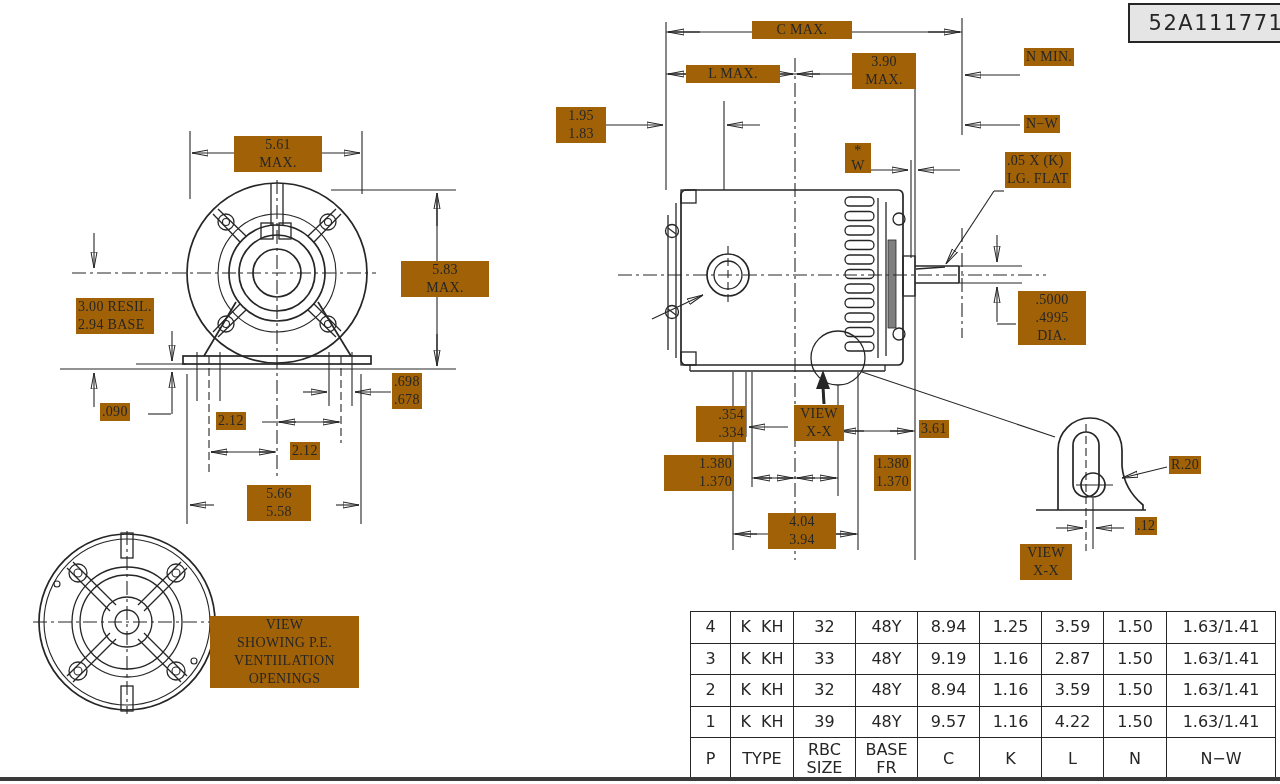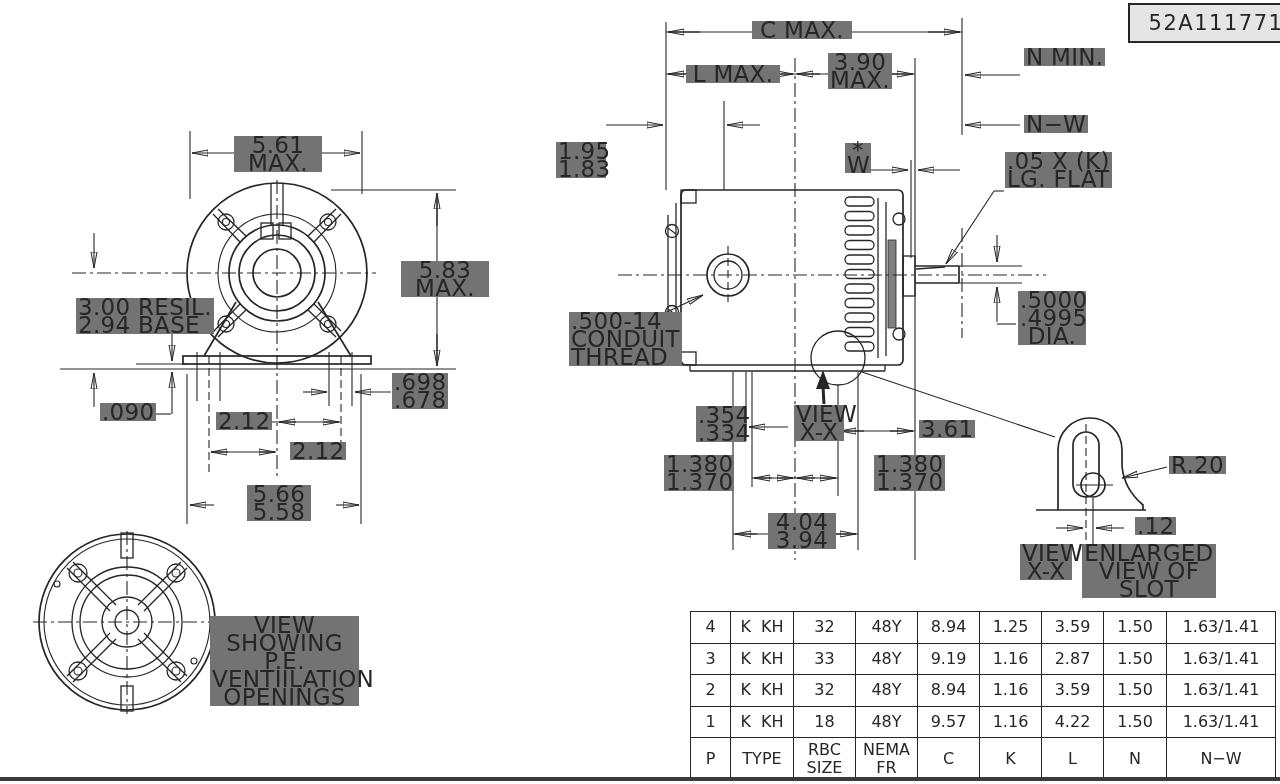--- a/index.html
+++ b/index.html
@@ -8,22 +8,22 @@
   #linework{position:absolute;left:0;top:0;}
   #linework line,#linework circle,#linework rect,#linework path,#linework polyline{stroke:#262626;fill:none;}
   #linework .obj{stroke-width:1.7;}
   #linework .md{stroke-width:1.3;}
   #linework .thin{stroke-width:1.1;}
   #linework .dim{stroke-width:1.1;}
   #linework .cl{stroke-width:1.1;stroke-dasharray:14 4 3 4;}
   #linework .dash{stroke-width:1.1;stroke-dasharray:8 4;}
   #linework .fill{fill:#7f7f7f;stroke:#262626;stroke-width:.8;}
   #linework .solid{fill:#262626;stroke:none;}
-  .lbl{position:absolute;font-size:23px;line-height:18px;white-space:pre-line;
-       background:#737373;padding:0 2px;letter-spacing:.3px;}
+  .lbl{position:absolute;font-size:14px;line-height:18px;white-space:pre-line;
+       background:#a16207;padding:0 2px;letter-spacing:.3px;font-family:Liberation Serif, serif;}
   .ctr{text-align:center;} .rgt{text-align:right;}
   #title-box{position:absolute;left:1100px;top:3px;width:172px;height:36px;
              border:2.5px solid #262626;display:flex;align-items:center;justify-content:center;
              font-size:21px;letter-spacing:1.5px;background:#e5e5e5;margin-left:28px;}
   #spec-table{position:absolute;left:690px;top:611px;}
   #spec-table table{border-collapse:collapse;table-layout:fixed;}
   #spec-table td,#spec-table th{border:1.6px solid #262626;text-align:center;vertical-align:middle;
        font-size:16px;font-weight:normal;white-space:pre-wrap;line-height:18px;padding:0;}
   #spec-table tr.data{height:31.5px;}
   #spec-table tr.hdr{height:42px;}
@@ -286,54 +286,49 @@
   <div class="lbl" style="left:100px;top:403px;">.090</div>
   <div class="lbl" style="left:216px;top:412px;">2.12</div>
   <div class="lbl" style="left:290px;top:442px;">2.12</div>
   <div class="lbl ctr" style="left:247px;top:485px;width:60px;">5.66
 5.58</div>
   <div class="lbl" style="left:392px;top:373px;">.698
 .678</div>
 
   <div class="lbl ctr" style="left:752px;top:21px;width:96px;">C MAX.</div>
   <div class="lbl ctr" style="left:686px;top:65px;width:90px;">L MAX.</div>
-  <div class="lbl ctr" style="left:828px;top:53px;width:60px;">3.90
+  <div class="lbl ctr" style="left:852px;top:53px;width:60px;">3.90
 MAX.</div>
   <div class="lbl" style="left:1024px;top:48px;">N MIN.</div>
   <div class="lbl" style="left:1024px;top:115px;">N−W</div>
-  <div class="lbl ctr" style="left:556px;top:107px;width:46px;margin-top:35px;">1.95
+  <div class="lbl ctr" style="left:556px;top:107px;width:46px;">1.95
 1.83</div>
   <div class="lbl ctr" style="left:845px;top:143px;width:22px;line-height:15px;">*
 W</div>
   <div class="lbl" style="left:1005px;top:152px;">.05 X (K)
 LG. FLAT</div>
   <div class="lbl ctr" style="left:1018px;top:291px;width:64px;">.5000
 .4995
 DIA.</div>
-  <div class="lbl" style="left:569px;top:312px;">.500-14
-CONDUIT
-THREAD</div>
   <div class="lbl rgt" style="left:696px;top:406px;width:46px;">.354
 .334</div>
   <div class="lbl ctr" style="left:794px;top:405px;width:46px;">VIEW
 X-X</div>
   <div class="lbl" style="left:919px;top:420px;">3.61</div>
   <div class="lbl rgt" style="left:664px;top:455px;width:66px;">1.380
 1.370</div>
   <div class="lbl" style="left:874px;top:455px;">1.380
 1.370</div>
   <div class="lbl ctr" style="left:768px;top:513px;width:64px;">4.04
 3.94</div>
 
   <div class="lbl" style="left:1169px;top:456px;">R.20</div>
   <div class="lbl" style="left:1135px;top:517px;">.12</div>
   <div class="lbl ctr" style="left:1020px;top:544px;width:48px;">VIEW
 X-X</div>
-  <div class="lbl ctr" style="left:1082px;top:544px;width:130px;">ENLARGED
-VIEW OF SLOT</div>
 
   <div class="lbl ctr" style="left:210px;top:616px;width:145px;">VIEW
 SHOWING P.E.
 VENTIILATION
 OPENINGS</div>
 
   <div id="spec-table">
     <table>
       <colgroup>
         <col style="width:40px">
@@ -376,34 +371,34 @@
             <td>48Y</td>
             <td>8.94</td>
             <td>1.16</td>
             <td>3.59</td>
             <td>1.50</td>
             <td>1.63/1.41</td>
           </tr>
           <tr class="data">
             <td>1</td>
             <td>K  KH</td>
-            <td>18</td>
+            <td>39</td>
             <td>48Y</td>
             <td>9.57</td>
             <td>1.16</td>
             <td>4.22</td>
             <td>1.50</td>
             <td>1.63/1.41</td>
           </tr>
           <tr class="hdr">
             <td>P</td>
             <td>TYPE</td>
             <td>RBC
 SIZE</td>
-            <td>NEMA
+            <td>BASE
 FR</td>
             <td>C</td>
             <td>K</td>
             <td>L</td>
             <td>N</td>
             <td>N−W</td>
           </tr>
         </tbody>
     </table>
   </div>

